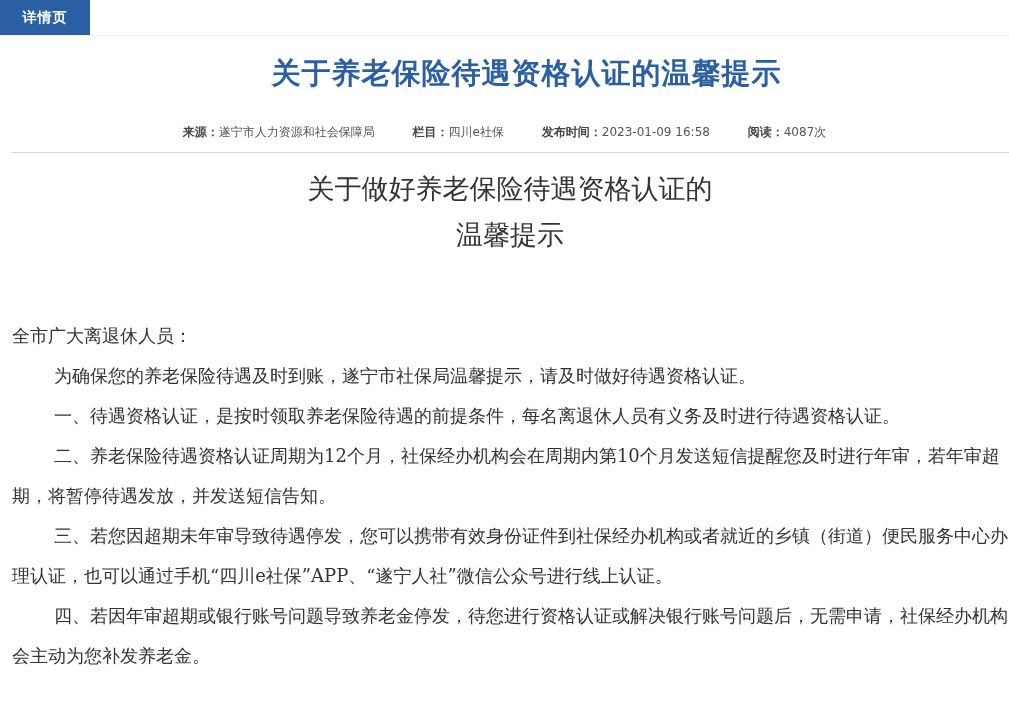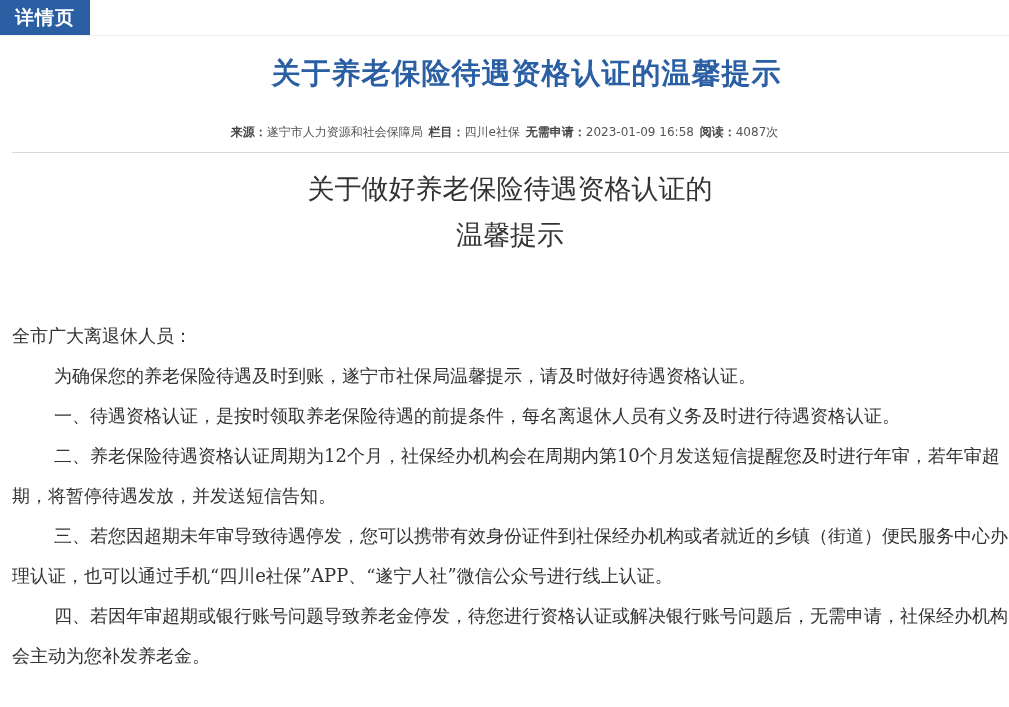--- a/index.html
+++ b/index.html
@@ -1,41 +1,41 @@
 <!DOCTYPE html>
 <html><head>
   <meta charset="utf-8">
   <style>
     html, body { margin:0; padding:0; background:#ffffff; }
     body { width:1009px; height:707px; overflow:hidden; position:relative; font-family:"DejaVu Sans", sans-serif; }
     .tabbar { position:absolute; left:0; top:0; width:1009px; height:35px; border-bottom:1px solid #f0f0f0; }
-    .tab { position:absolute; left:0; top:0; width:90px; height:35px; background:#2b5fa4; color:#fff; font-weight:bold; font-size:19px; line-height:35px; text-align:center; letter-spacing:1px; }
+    .tab { position:absolute; left:0; top:0; width:90px; height:35px; background:#2b5fa4; color:#fff; font-weight:bold; font-size:14px; line-height:35px; text-align:center; letter-spacing:1px; }
     .headline { position:absolute; left:0; top:48px; width:1009px; text-align:center; color:#2b5fa4; font-size:29px; font-weight:bold; line-height:50px; letter-spacing:1px; }
     .meta { position:absolute; left:0; top:121px; width:1009px; text-align:center; font-size:12px; color:#555; line-height:22px; white-space:nowrap; }
-    .meta .item { display:inline-block; margin:0 1px; }
+    .meta .item { display:inline-block; margin:0 17px; }
     .meta .label { font-weight:bold; color:#444; }
     .divider { position:absolute; left:12px; top:152px; width:997px; height:1px; background:#d8d8d8; }
     .subtitle { position:absolute; left:0; top:166px; width:1020px; text-align:center; font-size:27px; color:#333; line-height:46px; }
     .article { position:absolute; left:12px; top:316px; width:1000px; font-family:"DejaVu Serif", serif; font-size:18px; color:#333; line-height:40px; }
     .article p { margin:0; }
     .article .indent { text-indent:42px; }
   </style>
 </head>
 <body>
 
 <div class="tabbar">
   <div class="tab">详情页</div>
 </div>
 
 <h1 class="headline" style="margin:0;padding-left:22px;">关于养老保险待遇资格认证的温馨提示</h1>
 
 <div class="meta">
   <span class="item"><span class="label">来源：</span><span>遂宁市人力资源和社会保障局</span></span>
   <span class="item"><span class="label">栏目：</span><span>四川e社保</span></span>
-  <span class="item"><span class="label">无需申请：</span><span>2023-01-09 16:58</span></span>
+  <span class="item"><span class="label">发布时间：</span><span>2023-01-09 16:58</span></span>
   <span class="item"><span class="label">阅读：</span><span>4087次</span></span>
 </div>
 
 <div class="divider"></div>
 
 <div class="subtitle">
   <div>关于做好养老保险待遇资格认证的</div>
   <div>温馨提示</div>
 </div>
 

